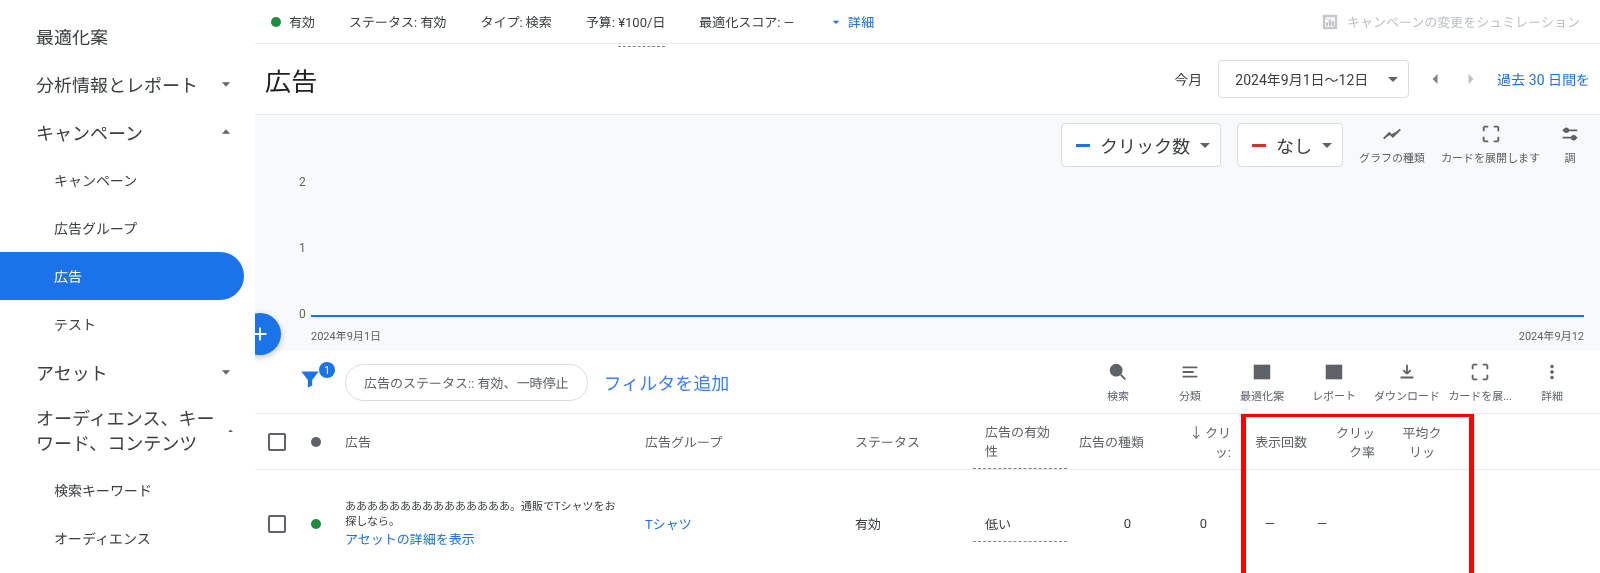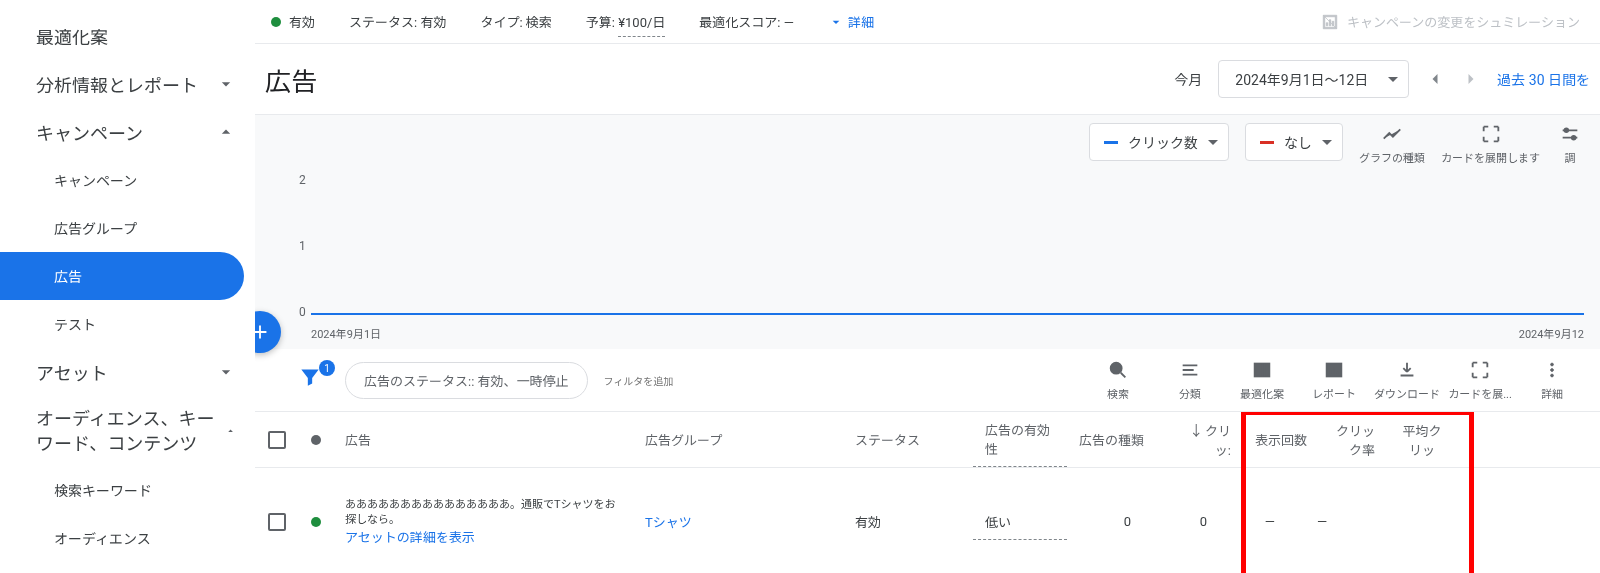--- a/index.html
+++ b/index.html
@@ -82,21 +82,21 @@
     }
     .row-dot {
       width: 10px;
       height: 10px;
       border-radius: 50%;
       background: #1e8e3e;
       display: inline-block;
     }
     .dash-under {
       border-bottom: 1px dashed #80868b;
-      padding-bottom: 6px;
+      padding-bottom: 16px;
     }
     .link {
       color: #1a73e8;
       cursor: pointer;
     }
     .disabled-text {
       color: #bdc1c6;
     }
     .sim-icon {
       width: 18px;
@@ -153,21 +153,21 @@
     }
     .metric-drop {
       border: 1px solid #dadce0;
       background: #fff;
       border-radius: 4px;
       padding: 8px 10px 8px 14px;
       display: flex;
       align-items: center;
       gap: 10px;
       cursor: pointer;
-      font-size: 14px;
+      font-size: 18px;
     }
     .metric-bar {
       width: 14px;
       height: 3px;
       display: inline-block;
     }
     .icon-btn {
       display: flex;
       flex-direction: column;
       align-items: center;
@@ -257,22 +257,22 @@
       justify-content: center;
     }
     .chip {
       border: 1px solid #dadce0;
       border-radius: 20px;
       padding: 8px 18px;
       font-size: 13px;
       color: #5f6368;
     }
     .addfilter {
-      color: #737373;
-      font-size: 10px;
+      color: #3b82f6;
+      font-size: 18px;
       flex: 1;
       cursor: text;
     }
     .tool-icons {
       display: flex;
       gap: 8px;
     }
     
     .table {
       flex: 1;

